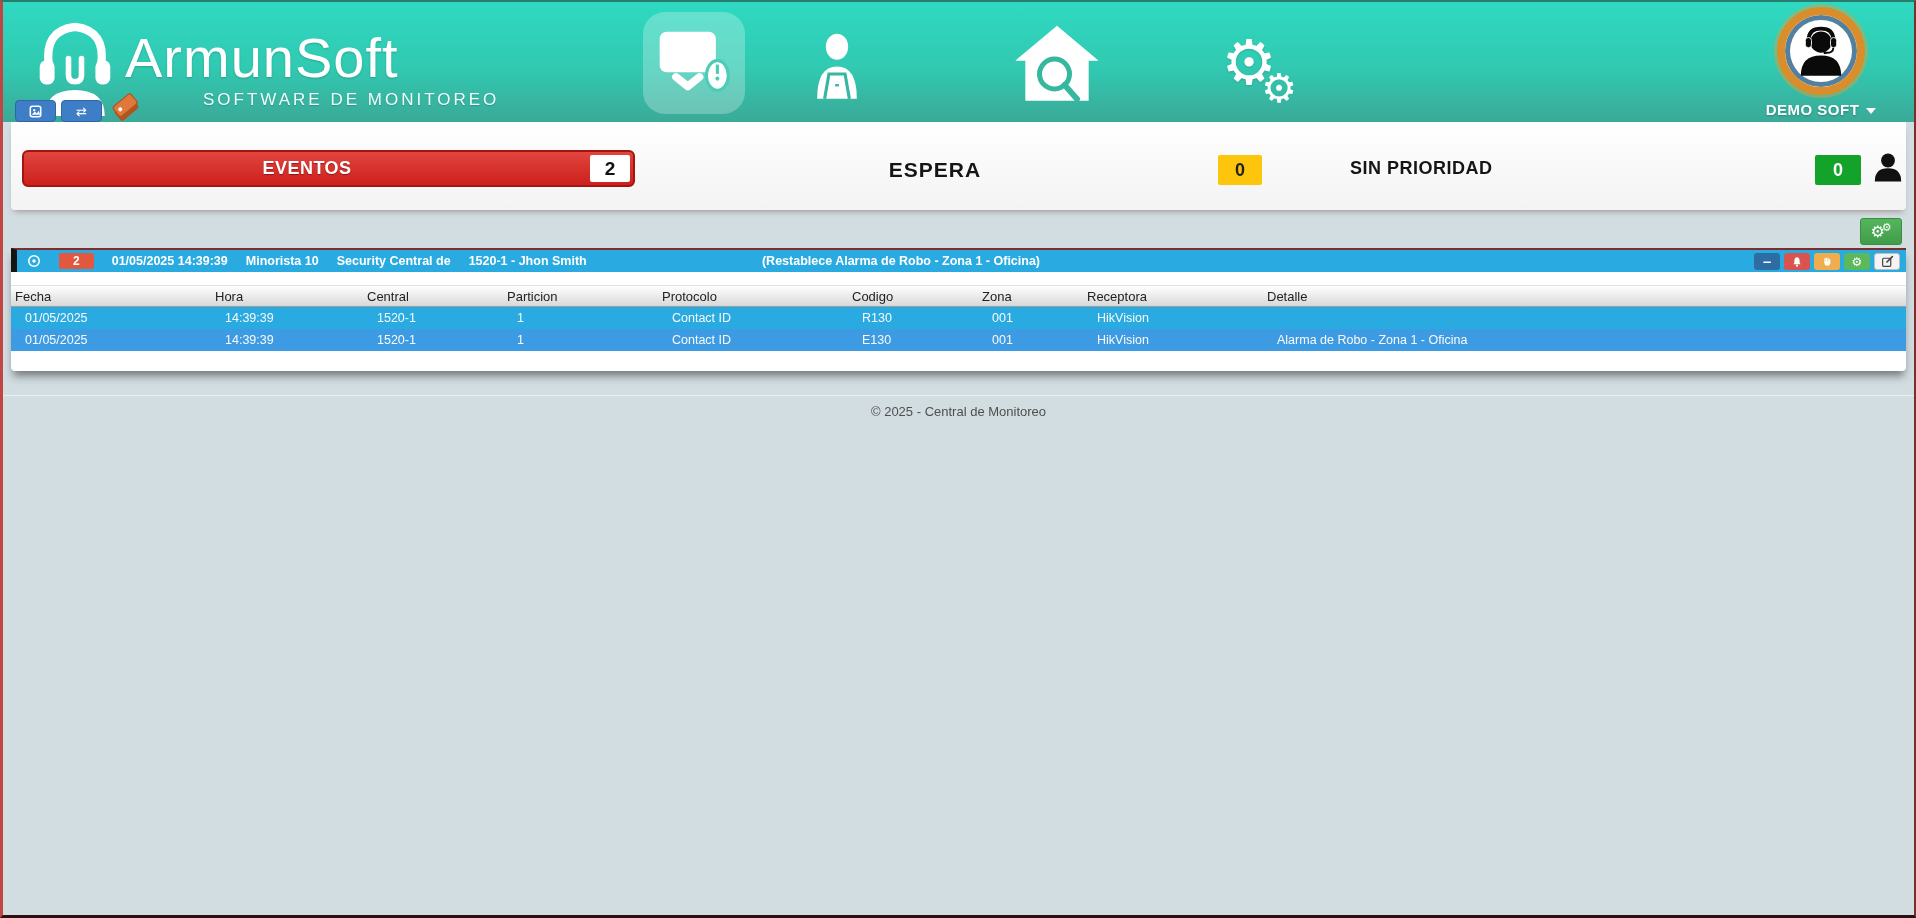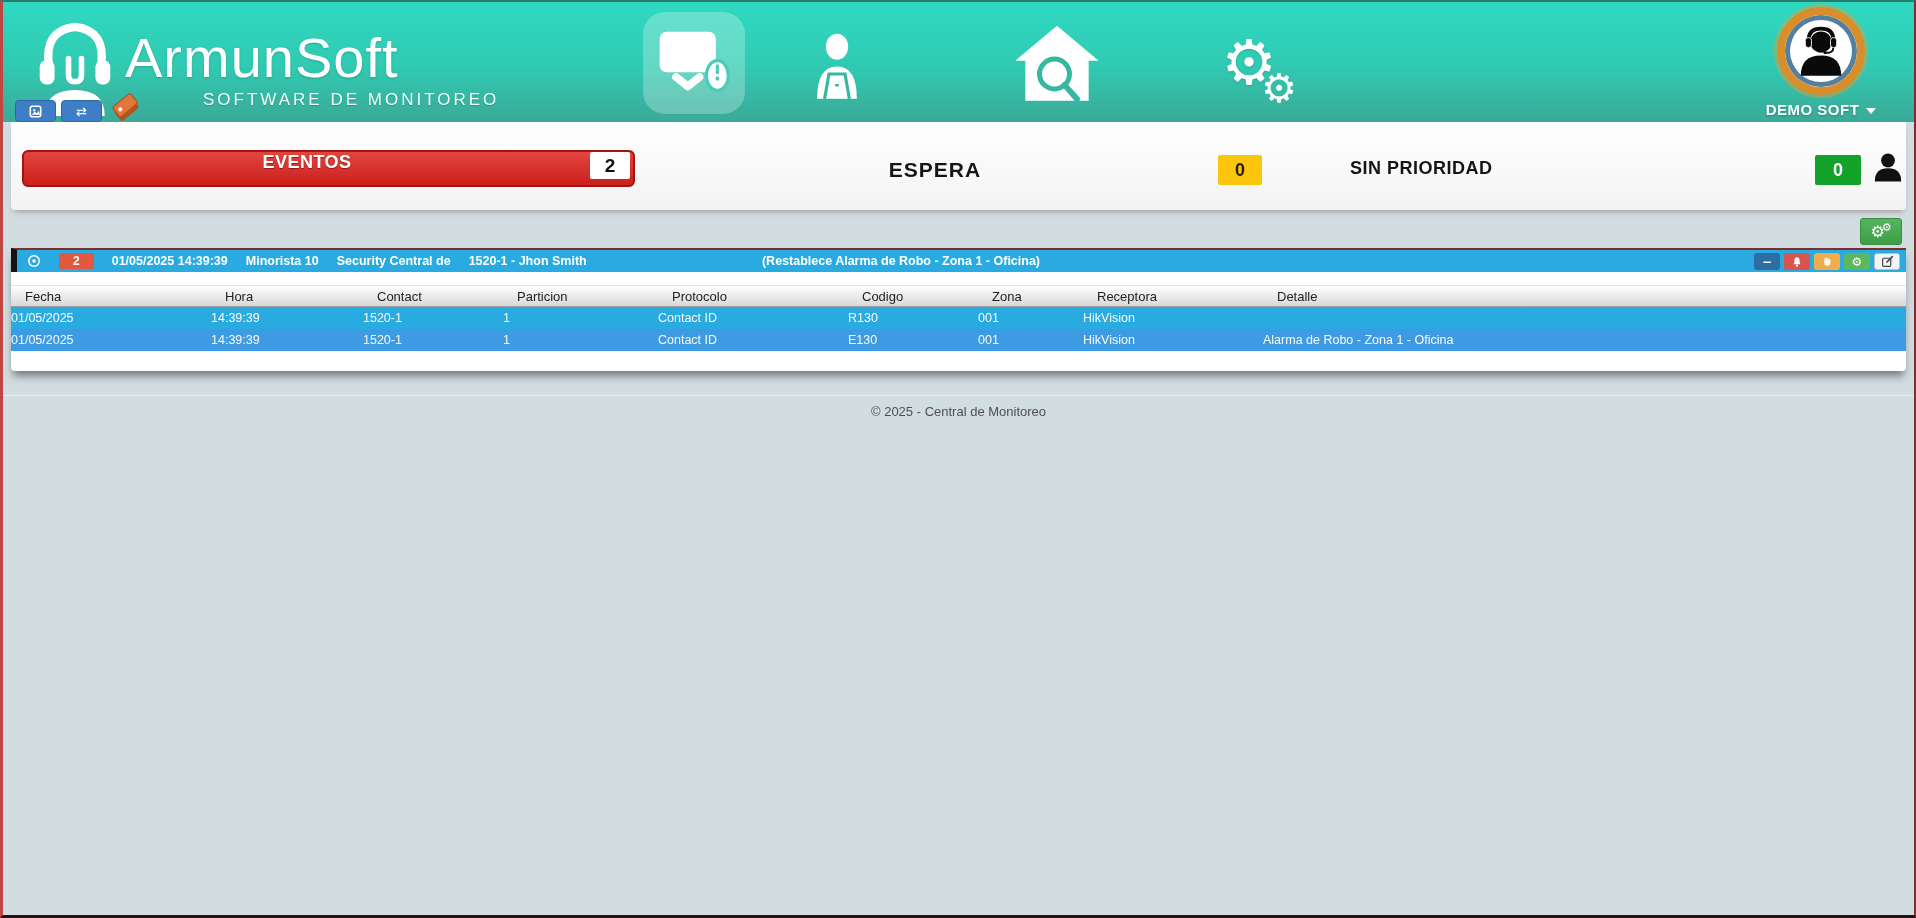--- a/index.html
+++ b/index.html
@@ -70,21 +70,21 @@
   .status-band {
     position:relative; height:88px; margin:0 8px;
     background:linear-gradient(#ffffff,#f4f3f3);
     border-radius:0 0 4px 4px;
     box-shadow:0 4px 6px -3px rgba(90,40,40,.45);
   }
   .eventos-bar {
     position:absolute; left:11px; top:28px; width:613px; height:37px;
     background:linear-gradient(180deg,#e2453f,#cc201c);
     border:2px solid #a31512; border-radius:6px;
-    display:flex; align-items:flex-start; cursor:pointer;
+    display:flex; align-items:center; cursor:pointer;
   }
   .eventos-label {
     flex:1; text-align:center; color:#fff; font-weight:bold; font-size:18px; letter-spacing:.5px;
     text-shadow:0 1px 1px rgba(80,0,0,.5);
   }
   .eventos-count {
     width:40px; height:27px; background:#fff; border-radius:2px; margin-right:3px;
     color:#111; font-weight:bold; font-size:19px; display:flex; align-items:center; justify-content:center;
   }
   .espera-label {
@@ -145,23 +145,23 @@
   .bb-gear { background:#5cb85c; }
   .bb-edit { background:#f4f4f4; border:1px solid #bfbfbf; }
 
   .spacer12 { height:13px; }
   .trow { display:grid; grid-template-columns:200px 152px 140px 155px 190px 130px 105px 180px 1fr; align-items:center; }
   .thead {
     height:22px; background:linear-gradient(#ffffff,#d8d8d8);
     border-top:1px solid #e3e3e3; border-bottom:1px solid #9e9e9e;
     color:#222; font-size:13px;
   }
-  .thead > div { padding-left:14px; cursor:pointer; }
+  .thead > div { padding-left:4px; cursor:pointer; }
   .drow { height:22px; color:#fafafa; font-size:12.5px; cursor:pointer; }
-  .drow > div { white-space:nowrap; overflow:hidden; }
+  .drow > div { padding-left:14px; white-space:nowrap; overflow:hidden; }
   .row-a { background:#29abe2; }
   .row-b { background:#3d9be4; }
 
   
   .footer {
     margin-top:24px; border-top:1px solid #e7f0f3; padding-top:8px;
     text-align:center; color:#4f4f4f; font-size:13px;
   }
 </style>
 </head>
@@ -322,21 +322,21 @@
         </svg>
       </div>
     </div>
   </div>
 
   <div class="spacer12"></div>
 
   <div class="trow thead">
     <div>Fecha</div>
     <div>Hora</div>
-    <div>Contact</div>
+    <div>Central</div>
     <div>Particion</div>
     <div>Protocolo</div>
     <div>Codigo</div>
     <div>Zona</div>
     <div>Receptora</div>
     <div>Detalle</div>
   </div>
 
   <div class="trow drow row-a">
     <div>01/05/2025</div>

